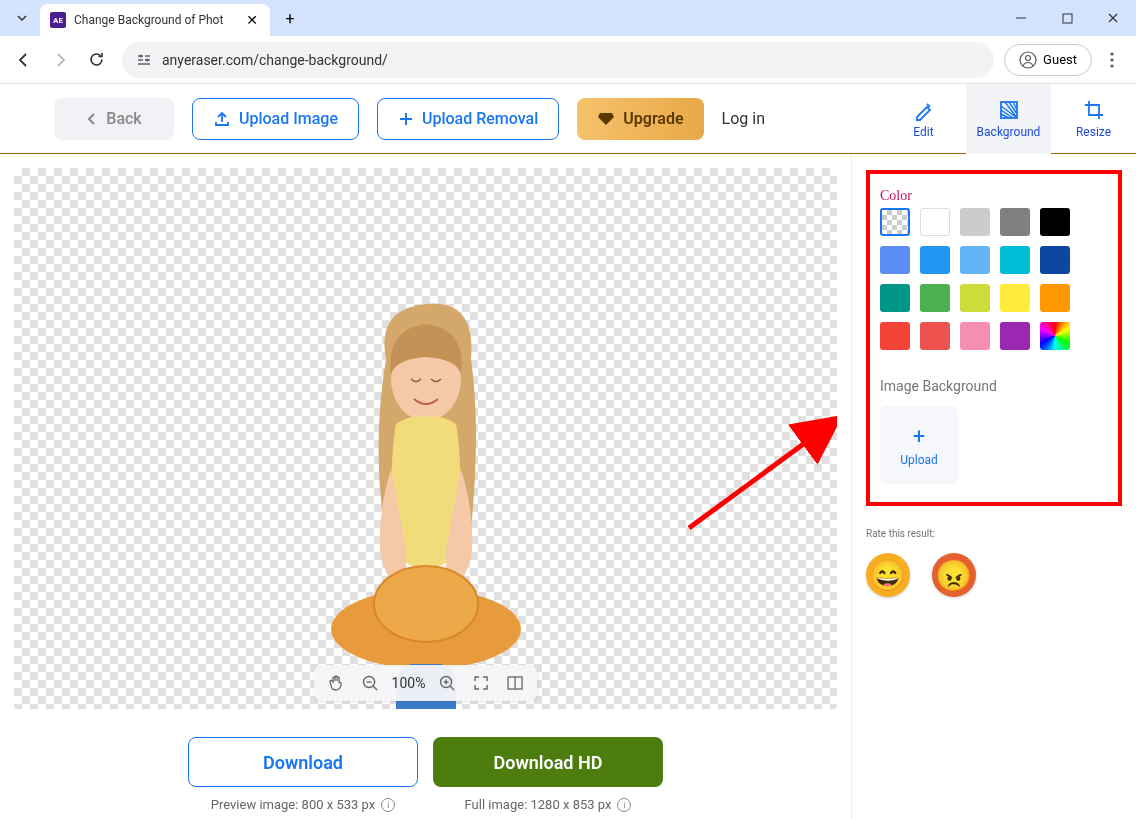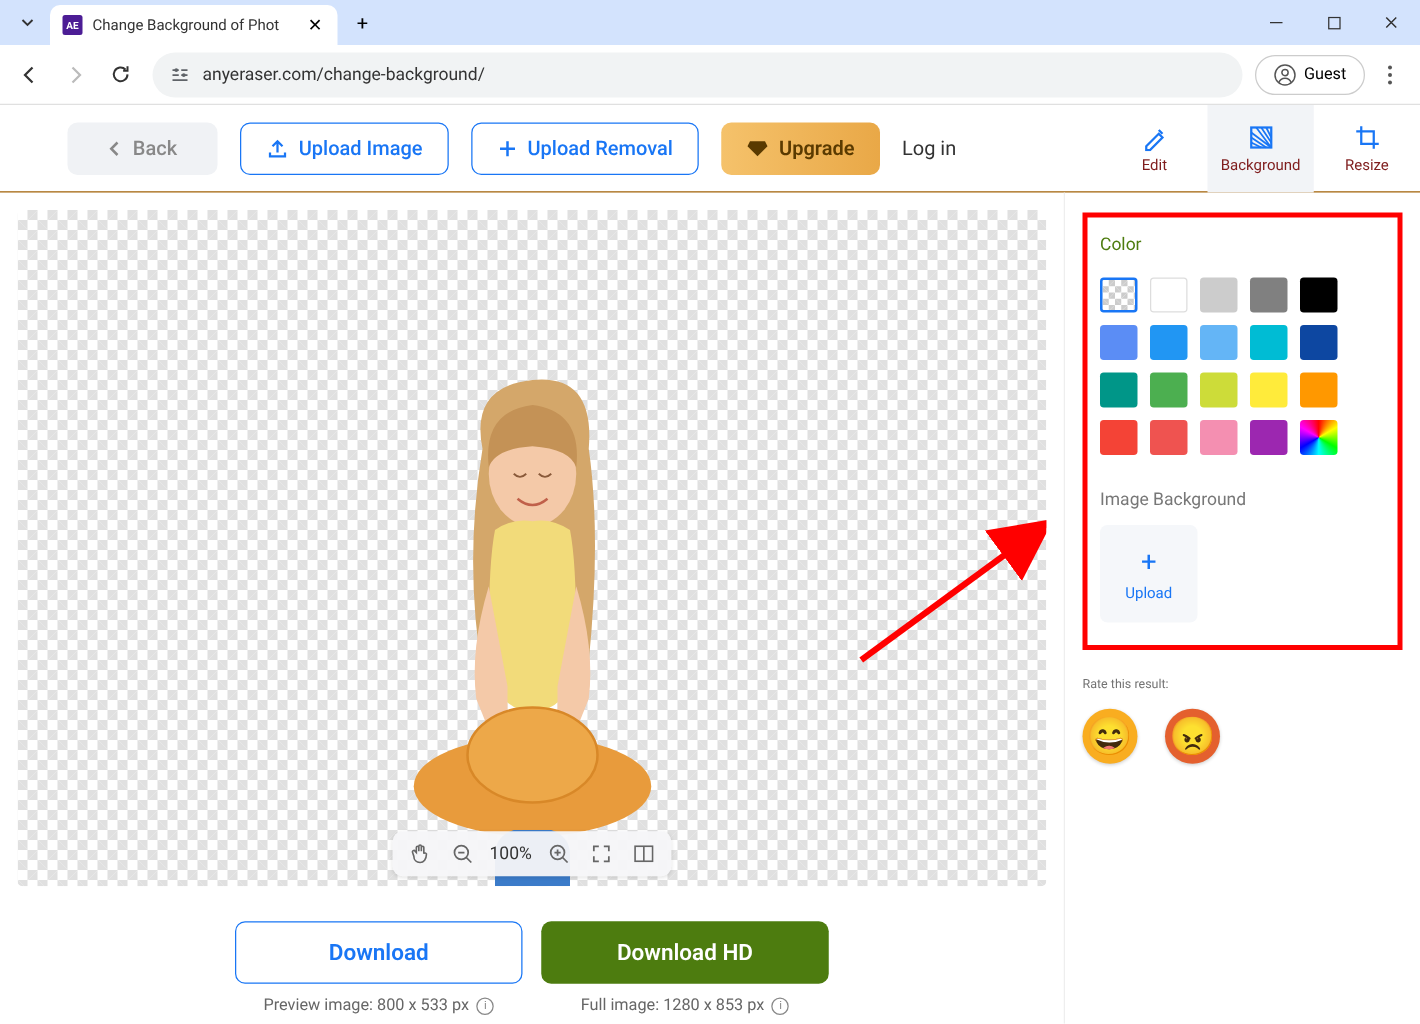--- a/index.html
+++ b/index.html
@@ -30,21 +30,21 @@
 .btn { height: 42px; border-radius: 8px; display: flex; align-items: center; justify-content: center; gap: 8px; padding: 0 20px; font-size: 16px; cursor: pointer; }
 .btn-back { background: #f0f2f5; color: #888; font-weight: 500; width: 120px; }
 .btn-outline { border: 1.5px solid #1976f5; color: #1976f5; background: #fff; font-weight: 500; justify-content: flex-end; }
 .btn-upgrade { background: linear-gradient(90deg, #f5c26b, #e9a847); color: #5a3a00; font-weight: 600; }
 .txt-link { color: #333; font-size: 16px; cursor: pointer; }
 .spacer { flex: 1; }
 .mode-tabs { display: flex; height: 70px; }
 .mode-tab { width: 85px; display: flex; flex-direction: column; align-items: center; justify-content: center; gap: 4px; cursor: pointer; }
 .mode-tab.active { background: #f2f4f7; }
 .mode-tab .mi { width: 22px; height: 22px; }
-.mode-tab span { font-size: 12px; color: #7f1d1d; }
+.mode-tab span { font-size: 12px; color: #1d4ed8; }
 
 
 .main { display: flex; height: calc(819px - 36px - 48px - 70px); }
 .canvas-area { flex: 1; padding: 14px 14px 0 14px; display: flex; flex-direction: column; }
 .canvas { flex: 1; position: relative; background-image:
   linear-gradient(45deg,#e0e0e0 25%,transparent 25%),
   linear-gradient(-45deg,#e0e0e0 25%,transparent 25%),
   linear-gradient(45deg,transparent 75%,#e0e0e0 75%),
   linear-gradient(-45deg,transparent 75%,#e0e0e0 75%);
   background-size: 16px 16px;
@@ -62,21 +62,21 @@
 .dl-col { display: flex; flex-direction: column; align-items: center; gap: 10px; }
 .btn-dl { width: 230px; height: 50px; border-radius: 8px; font-size: 18px; font-weight: 600; display: flex; align-items: center; justify-content: center; cursor: pointer; }
 .btn-dl.outline { border: 1.5px solid #1976f5; color: #1976f5; background: #fff; }
 .btn-dl.solid { background: #4d7c0f; color: #fff; }
 .dl-meta { font-size: 13px; color: #666; display: flex; align-items: center; gap: 6px; }
 .info-icon { width: 14px; height: 14px; border: 1.5px solid #888; border-radius: 50%; display: inline-flex; align-items: center; justify-content: center; font-size: 9px; color: #888; }
 
 
 .sidebar { width: 285px; border-left: 1px solid #eee; padding: 16px 14px; }
 .panel { border: 4px solid #ff0000; padding: 14px 10px 18px 10px; }
-.panel-title { font-size: 14px; color: #4d7c0f; margin-bottom: 18px; }
+.panel-title { font-size: 14px; color: #be185d; margin-bottom: 4px; font-family: Liberation Serif, serif; }
 .swatches { display: flex; flex-wrap: wrap; gap: 10px; }
 .swatch { width: 30px; height: 28px; border-radius: 3px; cursor: pointer; }
 .swatch.trans { background-image:
   linear-gradient(45deg,#ccc 25%,transparent 25%),
   linear-gradient(-45deg,#ccc 25%,transparent 25%),
   linear-gradient(45deg,transparent 75%,#ccc 75%),
   linear-gradient(-45deg,transparent 75%,#ccc 75%);
   background-size: 10px 10px; background-position: 0 0,0 5px,5px -5px,-5px 0;
   border: 2px solid #1976f5;
 }

